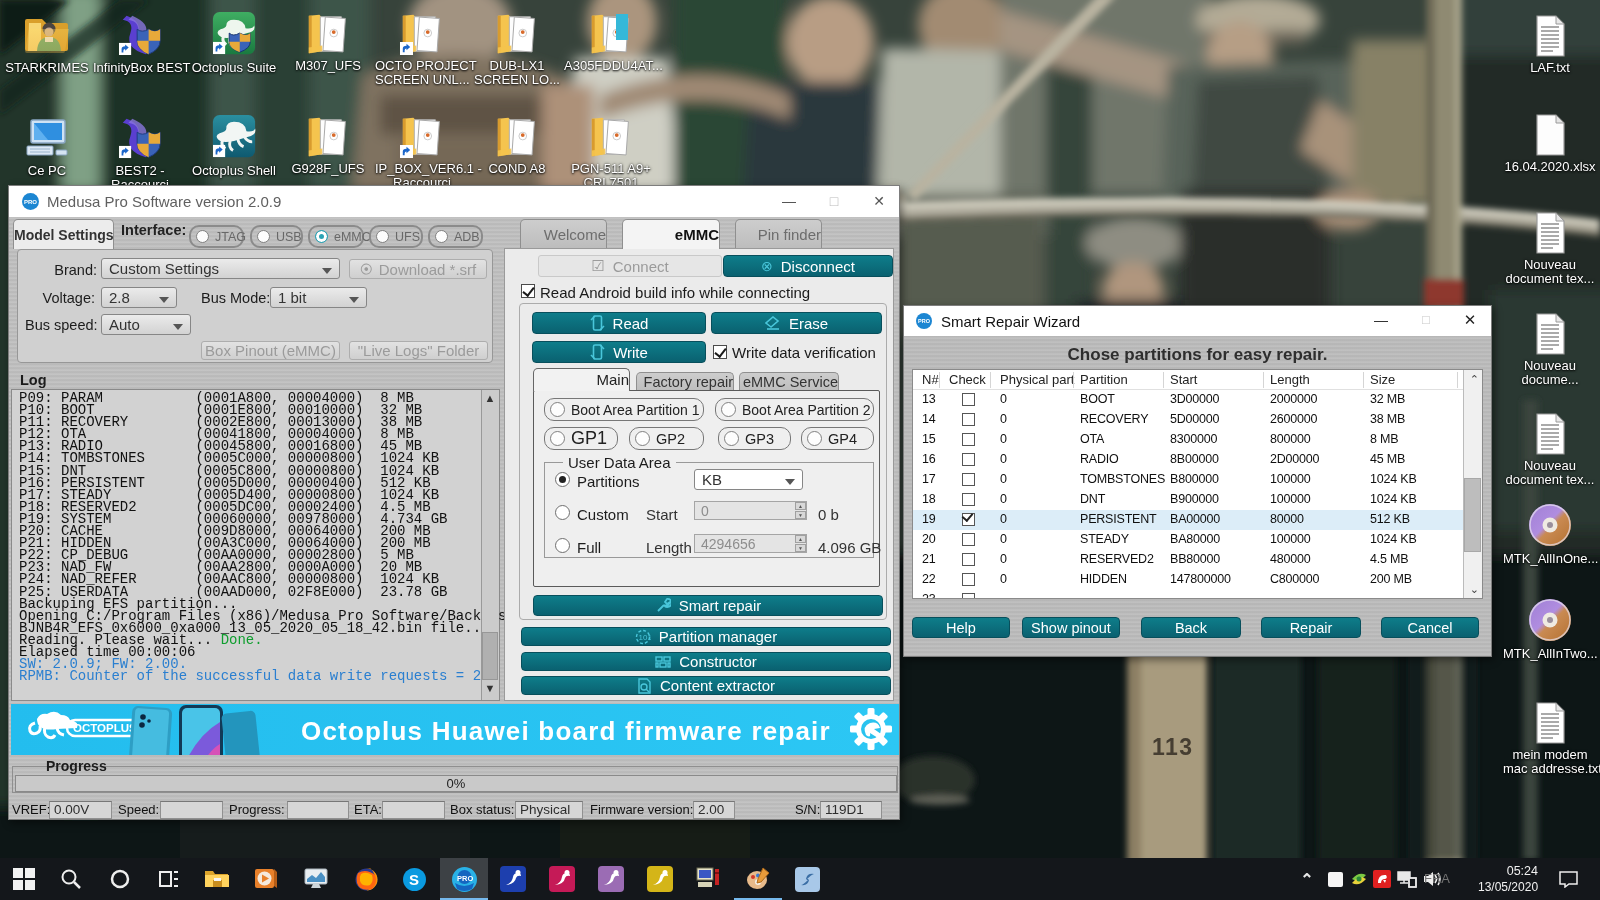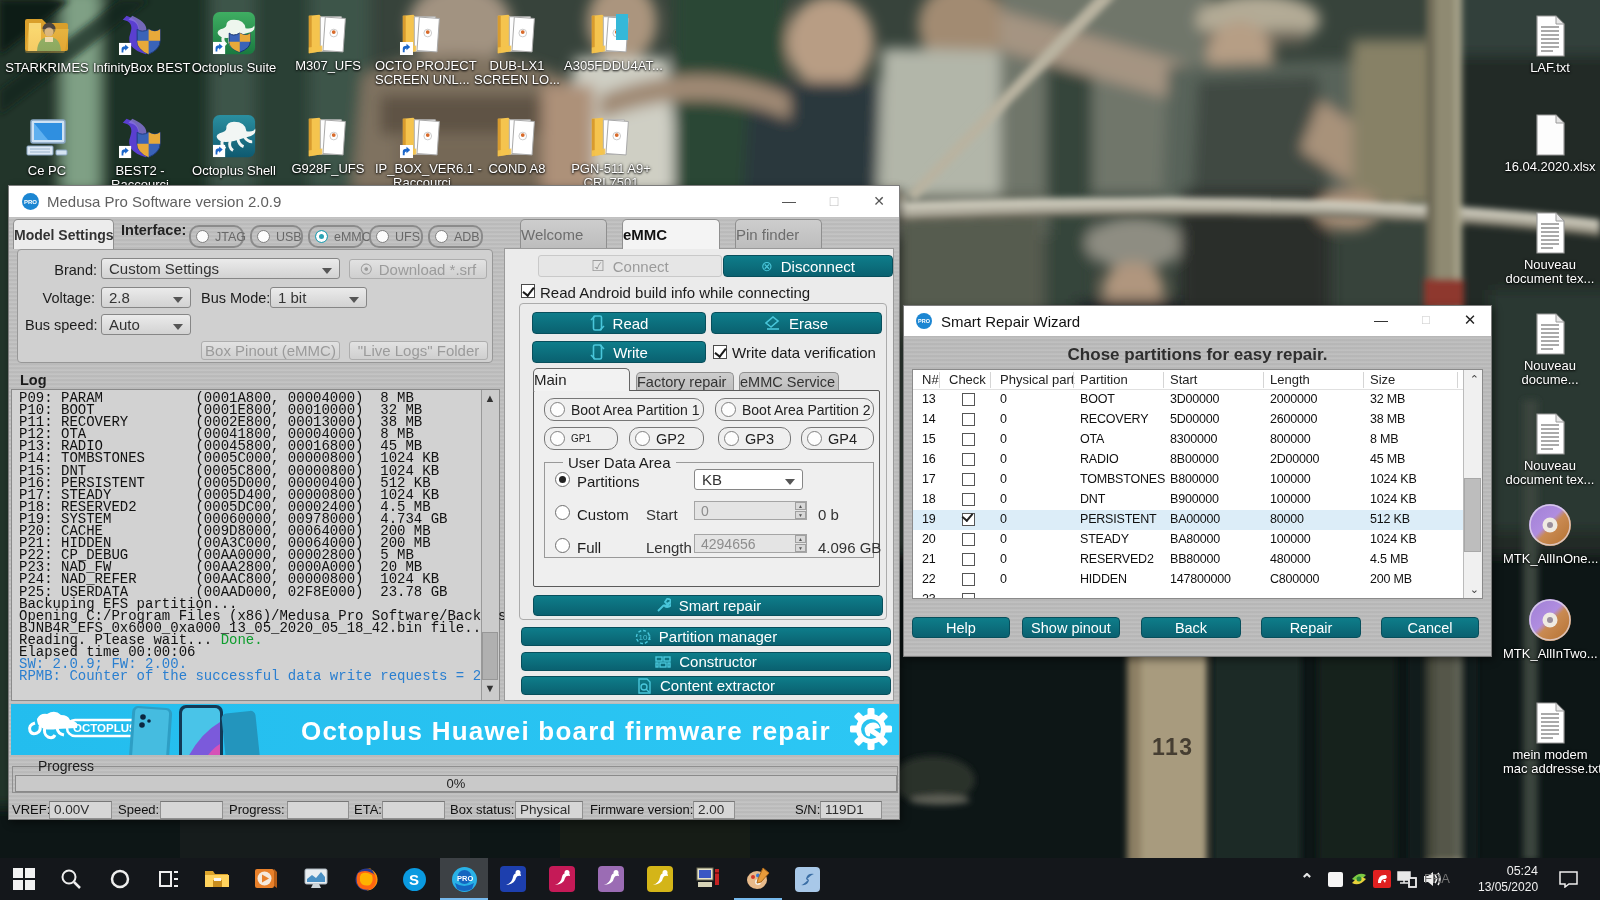--- a/index.html
+++ b/index.html
@@ -6,21 +6,21 @@
 #stage{position:relative;width:1600px;height:900px;background:#36443c}
 .abs{position:absolute}
 
 .dicon{position:absolute;width:94px;text-align:center;color:#fff;font-size:13px;line-height:14px;white-space:nowrap;text-shadow:0 1px 2px rgba(0,0,0,.9),0 0 3px rgba(0,0,0,.8)}
 .dicon svg{display:block;margin:0 auto 3px auto}
 
 #win{position:absolute;left:8px;top:185px;width:892px;height:635px;background:repeating-linear-gradient(180deg,#c8c8c8 0px,#b6b6b6 2px,#c4c4c4 4px);border:1px solid #7d7d7d;box-shadow:2px 3px 8px rgba(0,0,0,.45)}
 #wtitle{position:absolute;left:0;top:0;width:100%;height:31px;background:#ffffff;color:#4a4a4a;font-size:15px}
 .prologo{position:absolute;border-radius:50%;background:#1c86d2;color:#fff;font-weight:bold;display:flex;align-items:center;justify-content:center}
 .tbtn{position:absolute;top:0;width:34px;height:31px;color:#555;font-size:14px;text-align:center;line-height:31px}
-.tab{position:absolute;font-size:15px;color:#6d6d6d;text-align:left;background:linear-gradient(#cdcdcd,#bdbdbd);border:1px solid #8f8f8f;border-bottom:none;border-radius:5px 5px 0 0}
+.tab{position:absolute;font-size:15px;color:#6d6d6d;text-align:right;background:linear-gradient(#cdcdcd,#bdbdbd);border:1px solid #8f8f8f;border-bottom:none;border-radius:5px 5px 0 0}
 .tab.on{background:#ececec;color:#222;z-index:3}
 .rbox{position:absolute;height:23px;border:2px solid #8b8b8b;border-radius:10px;display:flex;align-items:center;padding-left:5px;font-size:12.5px;color:#686868;white-space:nowrap}
 .rdot{width:13px;height:13px;border-radius:50%;background:#fdfdfd;border:1px solid #808080;margin-right:6px;flex:0 0 auto}
 .grp{position:absolute;background:#d0d0d0;border:1px solid #979797;border-radius:4px}
 .lbl{position:absolute;font-size:14.5px;color:#1c1c1c;white-space:nowrap}
 .dd{position:absolute;background:linear-gradient(#ebebeb,#d2d2d2);border:1px solid #868686;border-radius:3px;font-size:15px;color:#333;display:flex;align-items:center;padding-left:7px}
 .dd .ar{position:absolute;right:7px;top:45%;width:0;height:0;border-left:5px solid transparent;border-right:5px solid transparent;border-top:6px solid #555}
 .dbtn{position:absolute;background:linear-gradient(#e2e2e2,#cfcfcf);border:1px solid #adadad;border-radius:3px;color:#9b9b9b;font-size:15px;display:flex;align-items:center;justify-content:center}
 .teal{position:absolute;background:linear-gradient(#0e7d8a,#0a6170);border:1px solid #084f5c;border-radius:4px;color:#fff;font-size:15px;display:flex;align-items:center;justify-content:center}
 .teal .ic{color:#49c6da;margin-right:8px;font-size:14px}
@@ -308,21 +308,21 @@
  <div class="rbox" style="left:241px;top:39px;width:53px"><span class="rdot"></span>USB</div>
  <div class="rbox" style="left:299px;top:39px;width:56px"><span class="rdot" style="border-color:#2ba3b5;box-shadow:inset 0 0 0 3px #fff;background:#2ba3b5"></span>eMMC</div>
  <div class="rbox" style="left:360px;top:39px;width:54px"><span class="rdot"></span>UFS</div>
  <div class="rbox" style="left:419px;top:39px;width:55px"><span class="rdot"></span>ADB</div>
 
  <div class="grp" style="left:8px;top:63px;width:476px;height:114px"></div>
  <div class="lbl" style="left:18px;top:76px;width:70px;text-align:right">Brand:</div>
  <div class="dd" style="left:92px;top:72px;width:239px;height:21px">Custom Settings<span class="ar"></span></div>
  <div class="dbtn" style="left:340px;top:73px;width:138px;height:20px"><span style="font-size:13px;margin-right:6px">⦿</span>Download *.srf</div>
  <div class="lbl" style="left:16px;top:104px;width:70px;text-align:right">Voltage:</div>
- <div class="dd" style="left:92px;top:101px;width:90px;height:21px">2.8<span class="ar"></span></div>
+ <div class="dd" style="left:92px;top:101px;width:76px;height:21px">2.8<span class="ar"></span></div>
  <div class="lbl" style="left:192px;top:104px">Bus Mode:</div>
  <div class="dd" style="left:261px;top:101px;width:97px;height:21px">1 bit<span class="ar"></span></div>
  <div class="lbl" style="left:16px;top:131px;width:70px;text-align:right">Bus speed:</div>
  <div class="dd" style="left:92px;top:128px;width:90px;height:21px">Auto<span class="ar"></span></div>
  <div class="dbtn" style="left:192px;top:155px;width:139px;height:19px">Box Pinout (eMMC)</div>
  <div class="dbtn" style="left:340px;top:155px;width:139px;height:19px">"Live Logs" Folder</div>
 
  <div class="lbl" style="left:11px;top:186px;font-weight:bold;font-size:14.5px">Log</div>
  <div class="abs" style="left:2px;top:203px;width:489px;height:312px;background:#d2d2d2;border:1px solid #8a8a8a">
   <pre style="position:absolute;left:7px;top:2px;font-family:'Liberation Mono',monospace;font-size:14px;line-height:12.1px;color:#111">P09: PARAM           (0001A800, 00004000)  8 MB
@@ -382,21 +382,21 @@
         </svg>Write</div>
  <div class="cb chk" style="left:704px;top:159px"></div>
  <div class="lbl" style="left:723px;top:158px;font-size:15px;color:#1a1a1a">Write data verification</div>
 
  <div class="tab on" style="left:524px;top:182px;width:97px;height:23px;line-height:22px;background:#f2f2f2;color:#222;border-color:#666">Main</div>
  <div class="tab" style="left:627px;top:186px;width:98px;height:19px;line-height:18px;font-size:14.5px;color:#333">Factory repair</div>
  <div class="tab" style="left:730px;top:186px;width:100px;height:19px;line-height:18px;font-size:14.5px;color:#333">eMMC Service</div>
  <div class="abs" style="left:524px;top:204px;width:347px;height:197px;border:1px solid #5a5a5a;border-radius:2px;background:#efefef"></div>
  <div class="rbox" style="left:535px;top:212px;width:160px;border-width:1px;border-color:#777;color:#222;font-size:14px"><span class="rdot" style="width:15px;height:15px"></span>Boot Area Partition 1</div>
  <div class="rbox" style="left:706px;top:212px;width:159px;border-width:1px;border-color:#777;color:#222;font-size:14px"><span class="rdot" style="width:15px;height:15px"></span>Boot Area Partition 2</div>
- <div class="rbox" style="left:535px;top:241px;width:74px;border-width:1px;border-color:#777;color:#222;font-size:10px"><span class="rdot" style="width:15px;height:15px"></span>GP1</div>
+ <div class="rbox" style="left:535px;top:241px;width:74px;border-width:1px;border-color:#777;color:#222;font-size:18px"><span class="rdot" style="width:15px;height:15px"></span>GP1</div>
  <div class="rbox" style="left:620px;top:241px;width:75px;border-width:1px;border-color:#777;color:#222;font-size:14.5px"><span class="rdot" style="width:15px;height:15px"></span>GP2</div>
  <div class="rbox" style="left:709px;top:241px;width:73px;border-width:1px;border-color:#777;color:#222;font-size:14.5px"><span class="rdot" style="width:15px;height:15px"></span>GP3</div>
  <div class="rbox" style="left:792px;top:241px;width:73px;border-width:1px;border-color:#777;color:#222;font-size:14.5px"><span class="rdot" style="width:15px;height:15px"></span>GP4</div>
  <div class="fs" style="left:535px;top:276px;width:330px;height:96px;background:#efefef">
         <span>User Data Area</span>
       </div>
  <div class="radio sel" style="left:546px;top:286px"></div>
  <div class="lbl" style="left:568px;top:287px;font-size:15px">Partitions</div>
  <div class="dd" style="left:685px;top:283px;width:109px;height:21px;background:#fff">KB<span class="ar"></span></div>
  <div class="radio" style="left:546px;top:319px"></div>
@@ -476,21 +476,21 @@
                 </g>
               </g>
     </g>
     <circle r="10" fill="#29c3ef"></circle>
     <path d="M-5 6 q-4 -9 4 -12 q8 -2 10 5 l-6 1 l7 5 l-3 4 l-8 -5 q1 6 -4 2z" fill="#fff"></path>
    </g>
   </svg>
  </div>
 
  <div class="fs" style="left:3px;top:580px;width:886px;height:27px;border-color:#8f8f8f">
-        <span style="font-size:14px;font-weight:normal;left:20px;background:transparent">Progress</span>
+        <span style="font-size:14px;font-weight:bold;left:28px;background:transparent">Progress</span>
       </div>
  <div class="abs" style="left:6px;top:589px;width:882px;height:17px;background:#c9c9c9;border:1px solid #8a8a8a;text-align:center;font-size:13px;color:#222;line-height:16px">0%</div>
 
  <div class="slbl" style="left:3px;top:616px">VREF:</div>
  <div class="sbox" style="left:40px;top:615px;width:63px">0.00V</div>
  <div class="slbl" style="left:109px;top:616px">Speed:</div>
  <div class="sbox" style="left:151px;top:615px;width:63px"></div>
  <div class="slbl" style="left:220px;top:616px">Progress:</div>
  <div class="sbox" style="left:278px;top:615px;width:62px"></div>
  <div class="slbl" style="left:345px;top:616px">ETA:</div>

